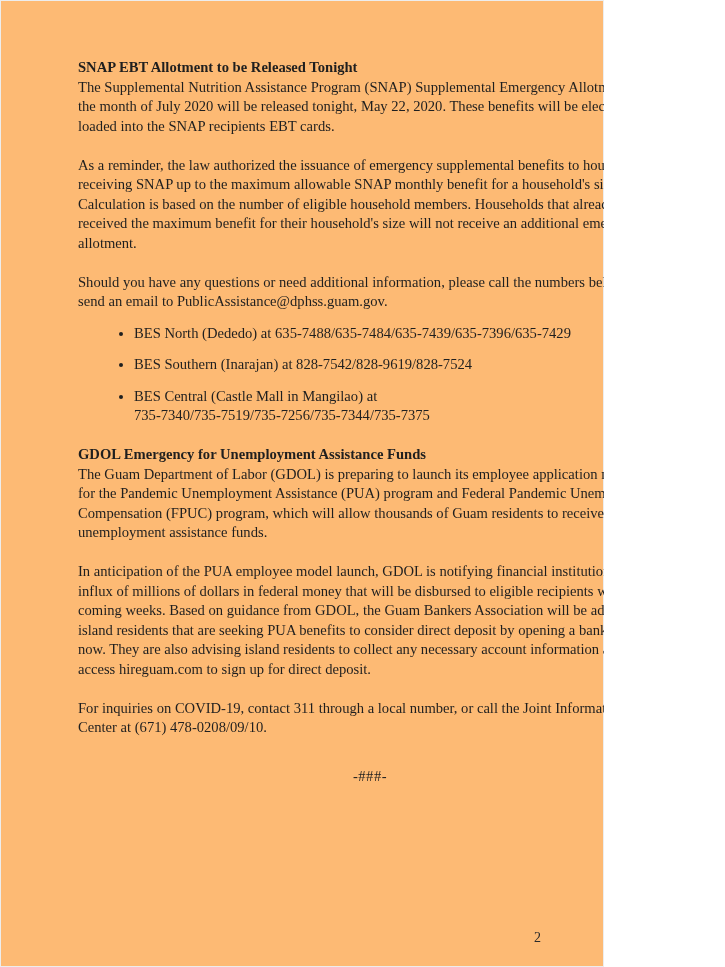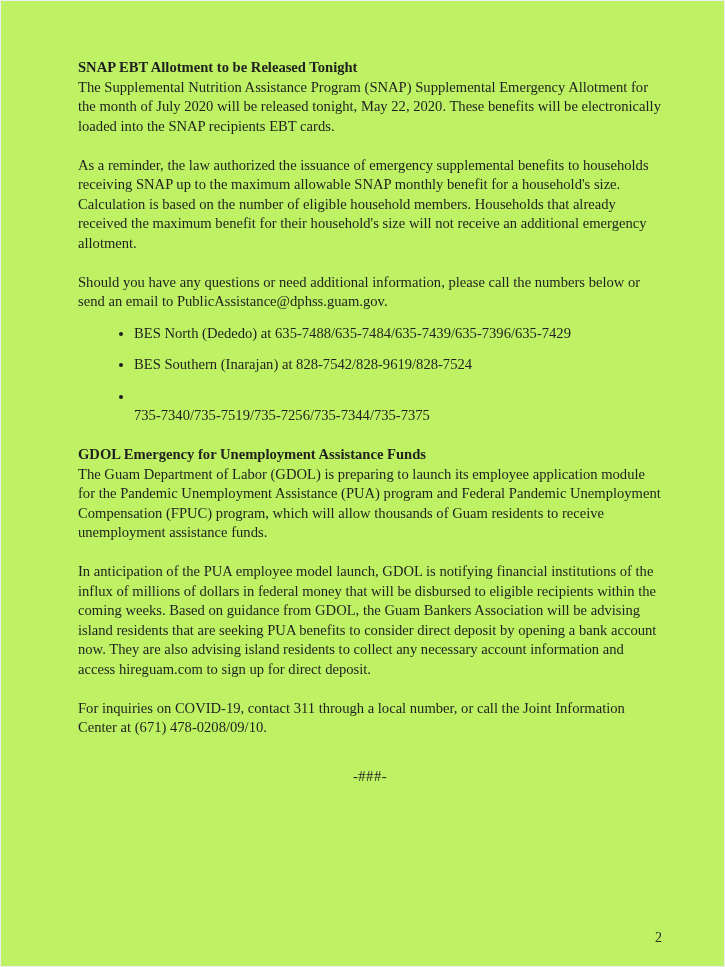--- a/index.html
+++ b/index.html
@@ -2,23 +2,23 @@
 <html><head>
 <meta charset="utf-8">
 <style>
   html, body {
     margin: 0;
     padding: 0;
     background: #ffffff;
   }
   .page {
     position: relative;
-    width: 725px;
+    width: 604px;
     height: 967px;
-    background: #bef264;
+    background: #fdba74;
     box-shadow: inset 0 0 0 1px #ededed;
     overflow: hidden;
     font-family: "Liberation Serif", "DejaVu Serif", serif;
     color: #1f1f1f;
     box-sizing: border-box;
   }
   .content {
     position: absolute;
     top: 58px;
     left: 78px;
@@ -72,21 +72,21 @@
       <p class="body-para">As a reminder, the law authorized the issuance of emergency supplemental benefits to households receiving SNAP up to the maximum allowable SNAP monthly benefit for a household's size. Calculation is based on the number of eligible household members. Households that already received the maximum benefit for their household's size will not receive an additional emergency allotment.</p>
       <p class="body-para tight">Should you have any questions or need additional information, please call the numbers below or send an email to PublicAssistance@dphss.guam.gov.</p>
       <ul class="phone-list">
         <li>
           <span>BES North (Dededo) at 635-7488/635-7484/635-7439/635-7396/635-7429</span>
         </li>
         <li>
           <span>BES Southern (Inarajan) at 828-7542/828-9619/828-7524</span>
         </li>
         <li>
-          <br>
+          <span>BES Central (Castle Mall in Mangilao) at</span><br>
           <span>735-7340/735-7519/735-7256/735-7344/735-7375</span>
         </li>
       </ul>
     </section>
 
     <section>
       <h2 class="section-heading">GDOL Emergency for Unemployment Assistance Funds</h2>
       <p class="body-para">The Guam Department of Labor (GDOL) is preparing to launch its employee application module for the Pandemic Unemployment Assistance (PUA) program and Federal Pandemic Unemployment Compensation (FPUC) program, which will allow thousands of Guam residents to receive unemployment assistance funds.</p>
       <p class="body-para">In anticipation of the PUA employee model launch, GDOL is notifying financial institutions of the influx of millions of dollars in federal money that will be disbursed to eligible recipients within the coming weeks. Based on guidance from GDOL, the Guam Bankers Association will be advising island residents that are seeking PUA benefits to consider direct deposit by opening a bank account now. They are also advising island residents to collect any necessary account information and access hireguam.com to sign up for direct deposit.</p>
       <p class="body-para tight">For inquiries on COVID-19, contact 311 through a local number, or call the Joint Information Center at (671) 478-0208/09/10.</p>

